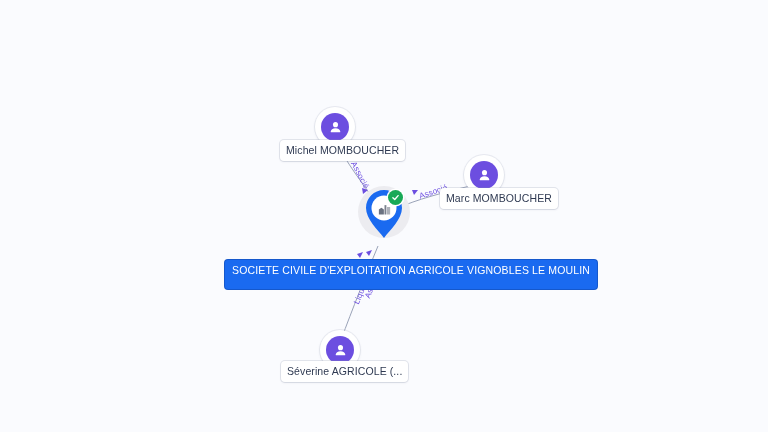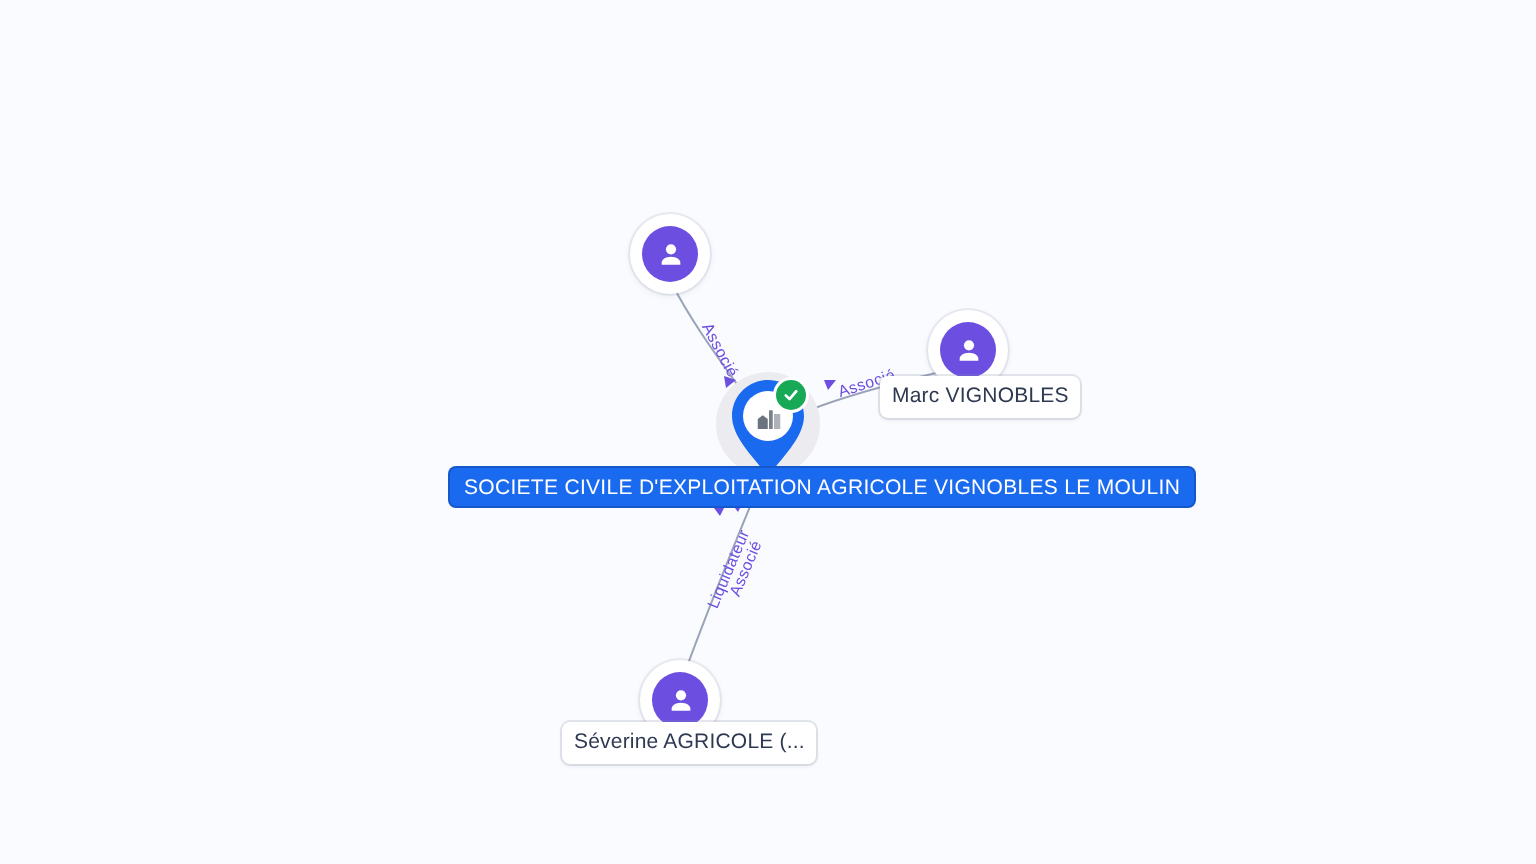--- a/index.html
+++ b/index.html
@@ -120,25 +120,26 @@
     box-shadow: 0 0 0 1px rgba(140,150,175,0.22), 0 1px 2px rgba(60,70,110,0.10);
     letter-spacing: 0.1px;
   }
 
   .company-label {
     position: absolute;
     background: #1a6af0;
     color: #ffffff;
     font-size: 10.5px;
     line-height: 14px;
-    padding: 3px 7px 2px 7px;
+    padding: 3px 7px 12px 7px;
     border-radius: 3px;
     white-space: nowrap;
     letter-spacing: 0.15px;
     box-shadow: 0 0 0 1px #1558cc;
+    margin-top: 26px;
   }
 
   
   .edge-label {
     position: absolute;
     color: #6c4ee0;
     font-size: 8px;
     line-height: 9px;
     white-space: nowrap;
     transform-origin: left top;
@@ -182,31 +183,32 @@
 
   <div class="person-node" style="left:318px; top:110px;">
     <div class="person-halo"></div>
     <div class="person-disc">
       <svg width="17" height="17" viewBox="0 0 24 24" fill="#ffffff">
         <circle cx="12" cy="8" r="3.6"></circle>
         <path d="M12 13.2c-3.9 0-6.6 2.1-6.6 4.2v1.4h13.2v-1.4c0-2.1-2.7-4.2-6.6-4.2z"></path>
       </svg>
     </div>
   </div>
+  <div class="node-label" style="left:280px; top:140px;">Michel MOMBOUCHER</div>
 
   <div class="person-node" style="left:467px; top:158px;">
     <div class="person-halo"></div>
     <div class="person-disc">
       <svg width="17" height="17" viewBox="0 0 24 24" fill="#ffffff">
         <circle cx="12" cy="8" r="3.6"></circle>
         <path d="M12 13.2c-3.9 0-6.6 2.1-6.6 4.2v1.4h13.2v-1.4c0-2.1-2.7-4.2-6.6-4.2z"></path>
       </svg>
     </div>
   </div>
-  <div class="node-label" style="left:440px; top:188px;">Marc VIGNOBLES</div>
+  <div class="node-label" style="left:440px; top:188px;">Marc MOMBOUCHER</div>
 
   <div class="person-node" style="left:323px; top:333px;">
     <div class="person-halo"></div>
     <div class="person-disc">
       <svg width="17" height="17" viewBox="0 0 24 24" fill="#ffffff">
         <circle cx="12" cy="8" r="3.6"></circle>
         <path d="M12 13.2c-3.9 0-6.6 2.1-6.6 4.2v1.4h13.2v-1.4c0-2.1-2.7-4.2-6.6-4.2z"></path>
       </svg>
     </div>
   </div>

